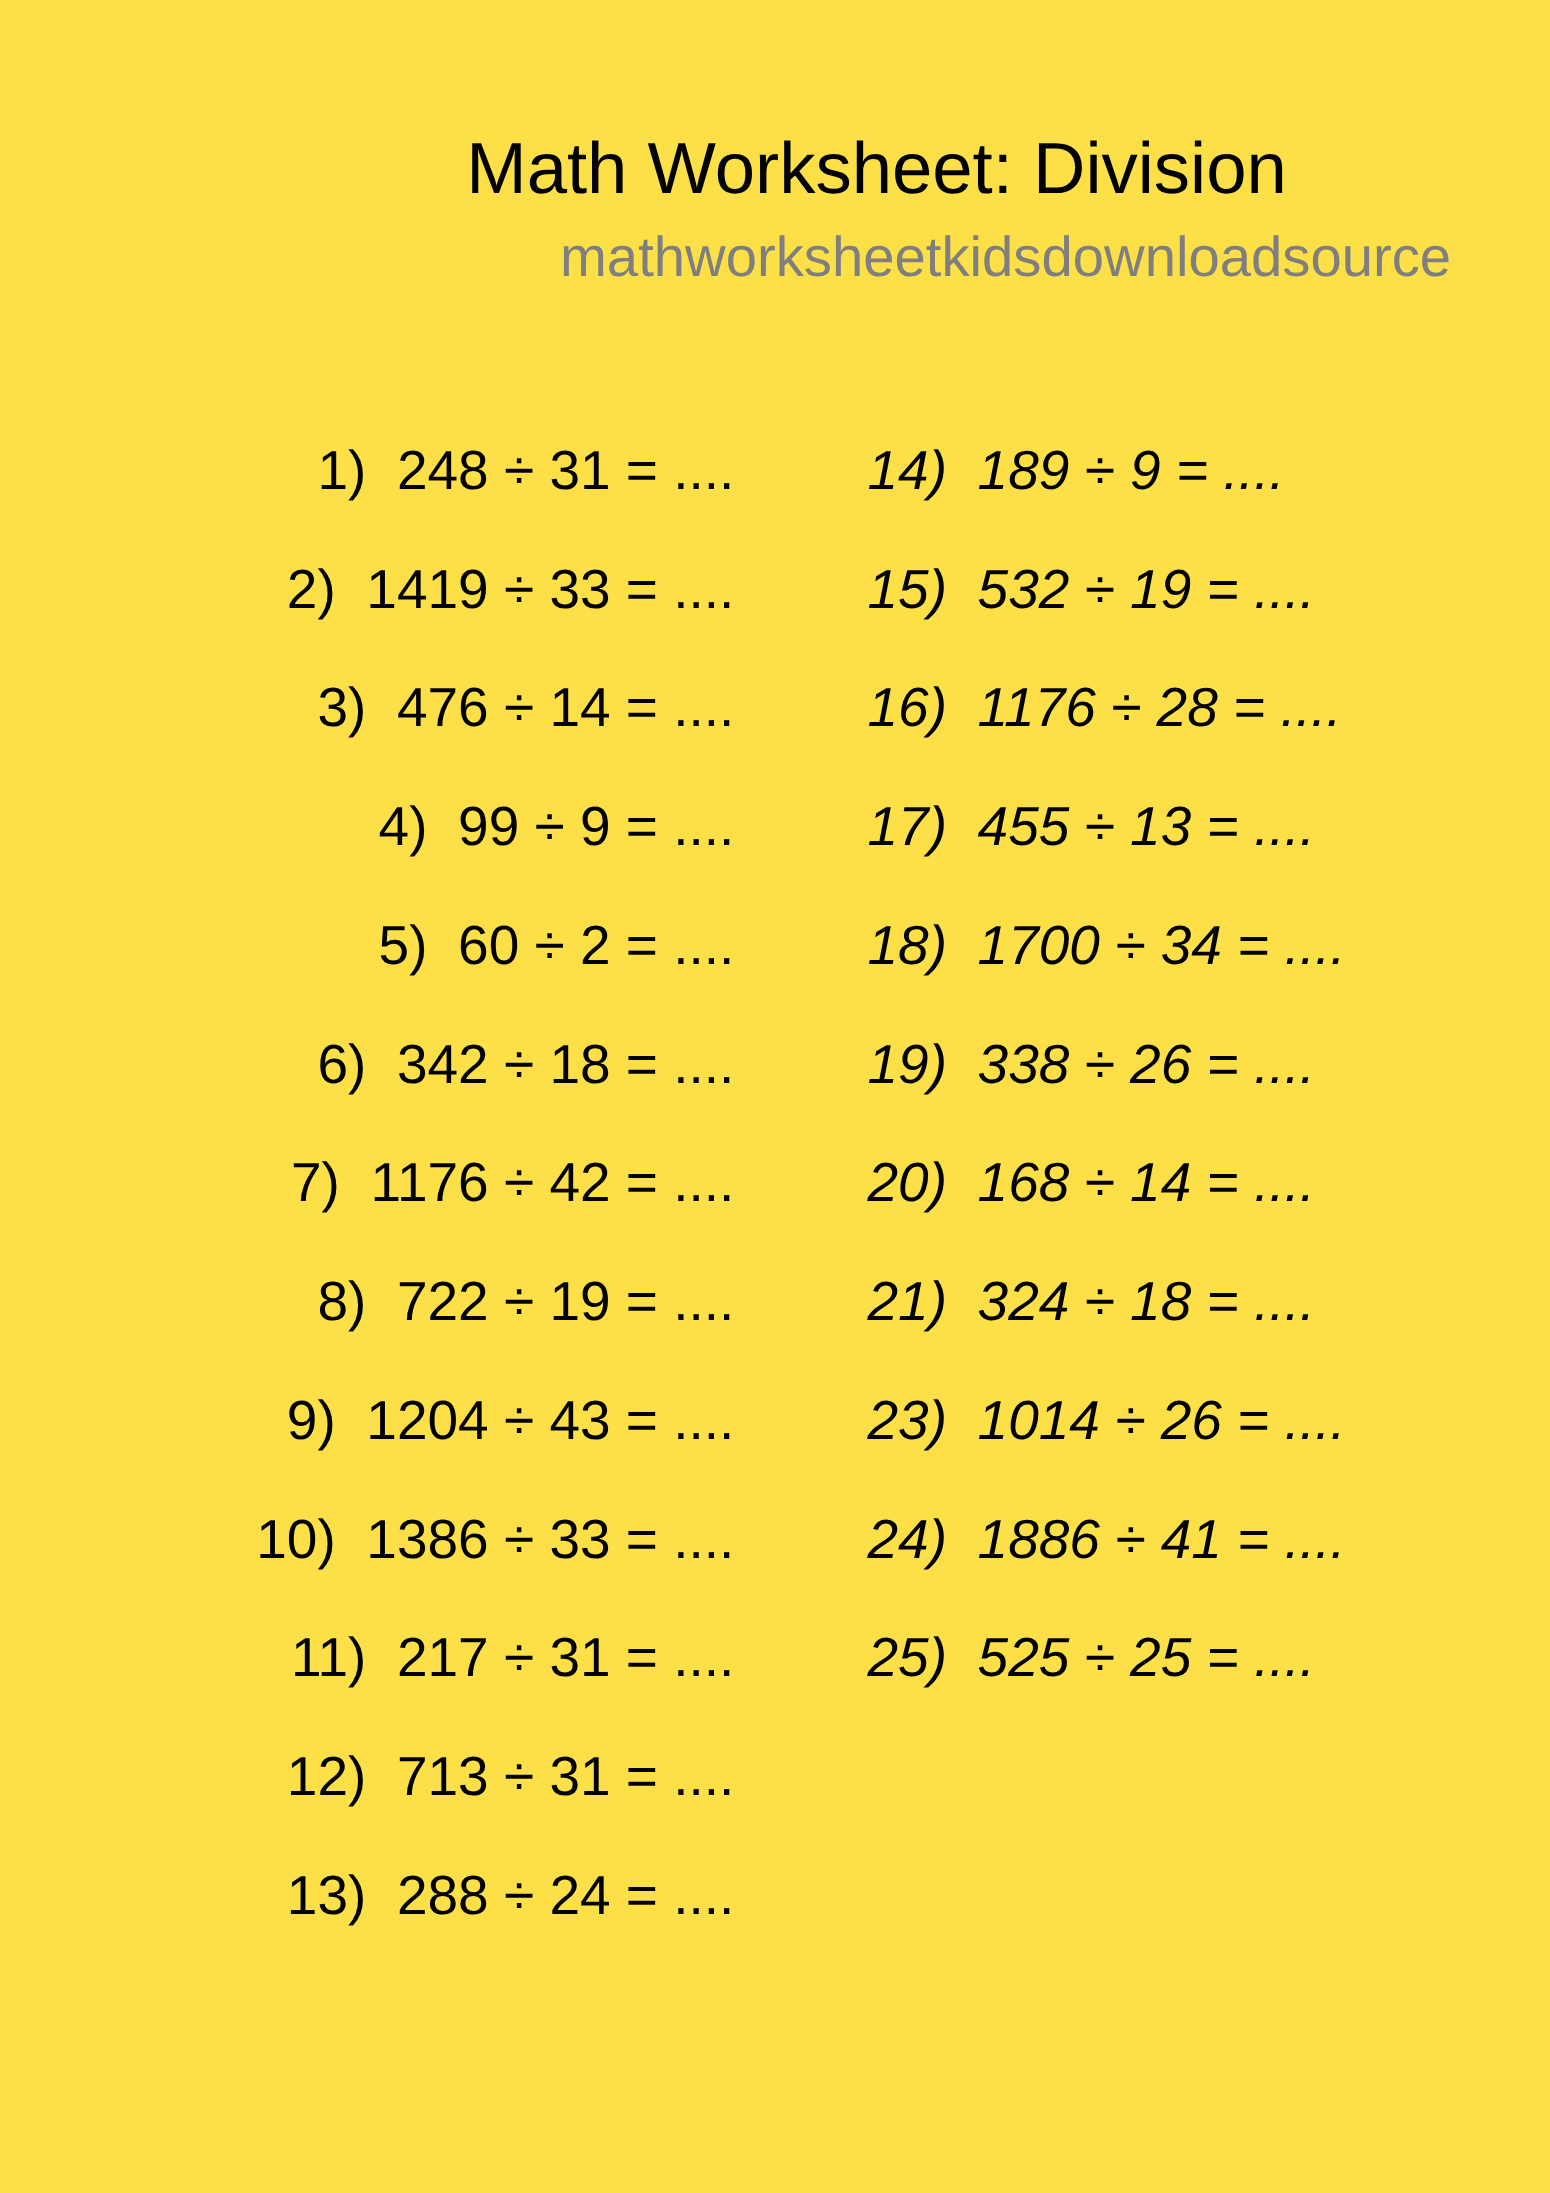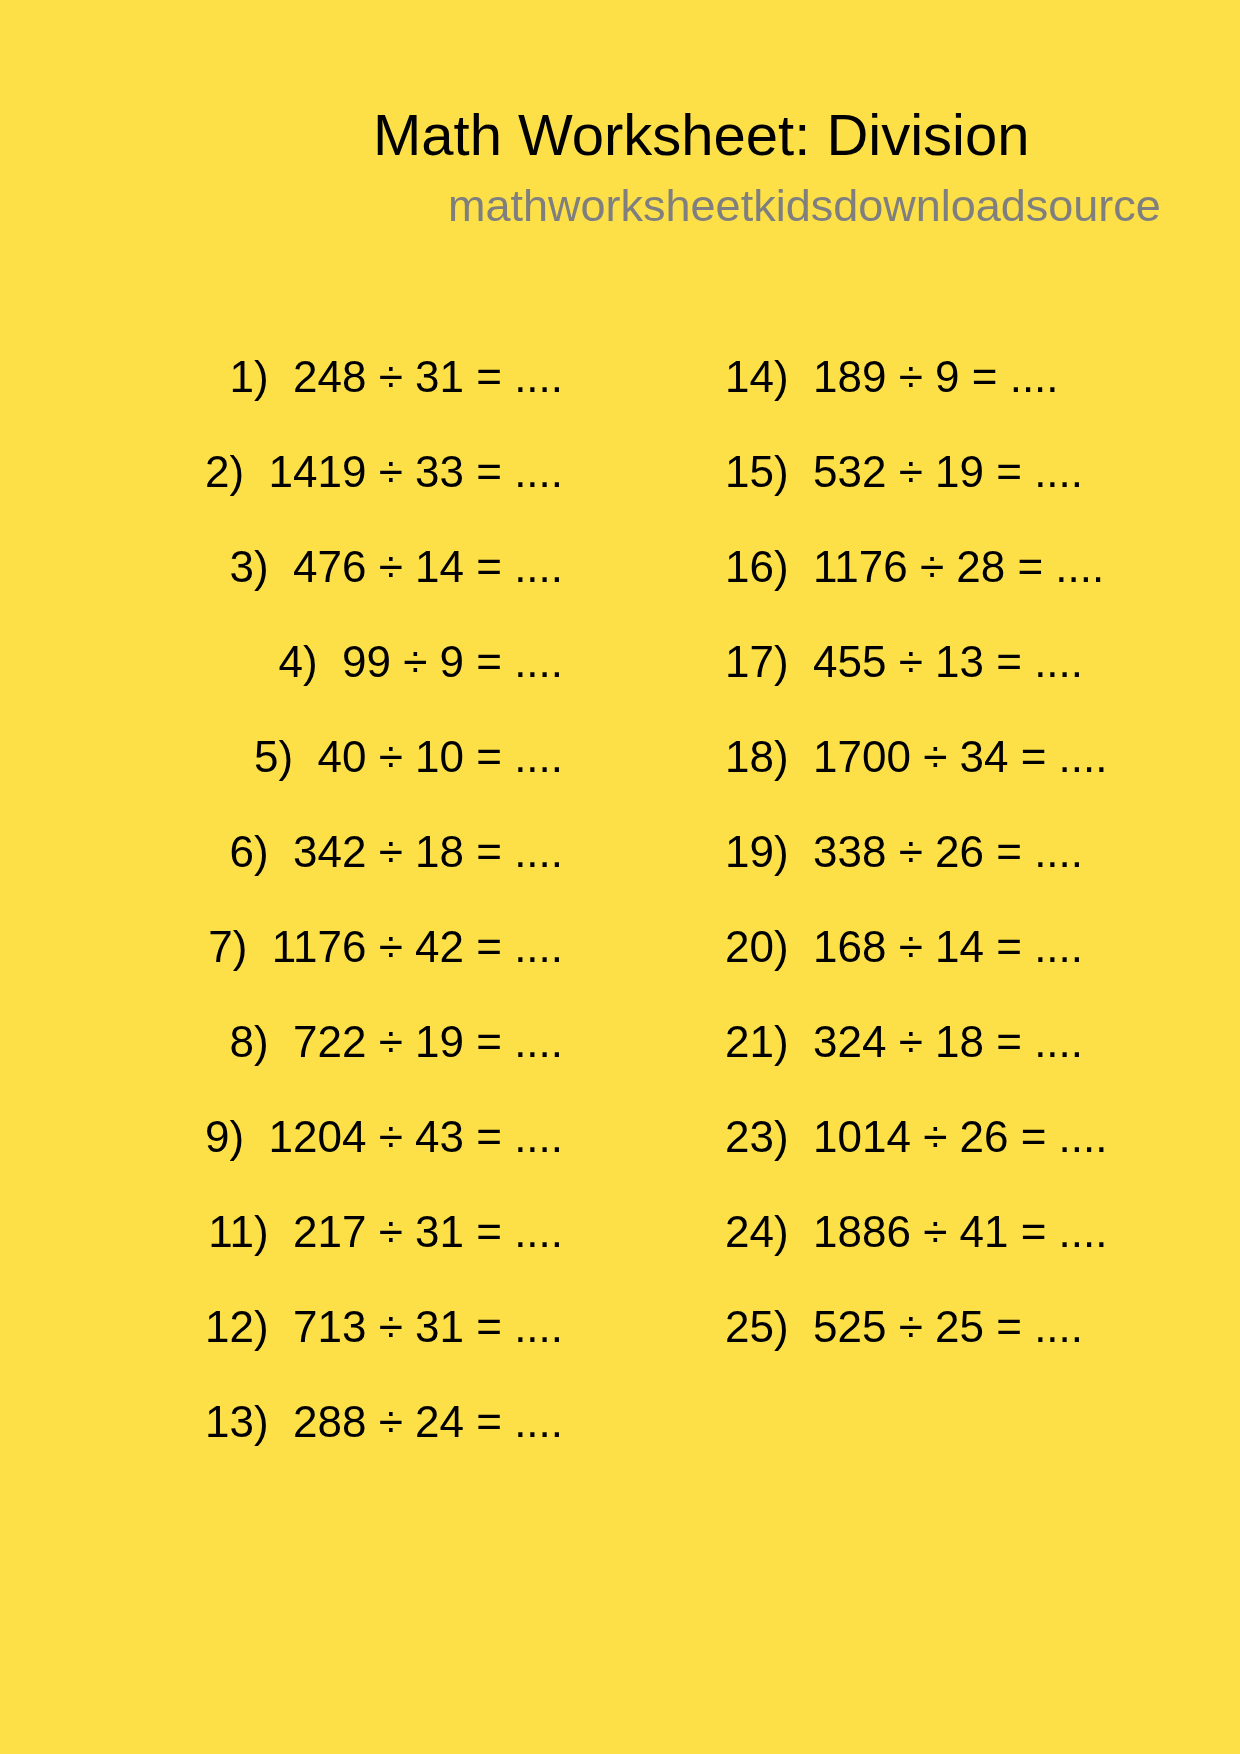--- a/index.html
+++ b/index.html
@@ -33,46 +33,47 @@
       font-size: 45px;
       line-height: 45px;
       white-space: pre;
       color: #7f7f7f;
     }
     .column {
       position: absolute;
       top: 355px;
     }
     .column.left { left: 205px; text-align: right; }
-    .column.right { left: 725px; }
+    .column.right { left: 694px; font-style: italic; }
     .problem {
       height: 95px;
       font-size: 44px;
       line-height: 44px;
       white-space: pre;
     }
     .problem span { white-space: pre; }
   </style>
 </head>
 <body>
 
 <div class="page">
   <div class="title">Math Worksheet: Division</div>
   <div class="subtitle">mathworksheetkidsdownloadsource</div>
 
   <div class="column left">
     <div class="problem"><span>1)</span><span>  </span><span>248 ÷ 31 = ....</span></div>
     <div class="problem"><span>2)</span><span>  </span><span>1419 ÷ 33 = ....</span></div>
     <div class="problem"><span>3)</span><span>  </span><span>476 ÷ 14 = ....</span></div>
     <div class="problem"><span>4)</span><span>  </span><span>99 ÷ 9 = ....</span></div>
-    <div class="problem"><span>5)</span><span>  </span><span>40 ÷ 10 = ....</span></div>
+    <div class="problem"><span>5)</span><span>  </span><span>60 ÷ 2 = ....</span></div>
     <div class="problem"><span>6)</span><span>  </span><span>342 ÷ 18 = ....</span></div>
     <div class="problem"><span>7)</span><span>  </span><span>1176 ÷ 42 = ....</span></div>
     <div class="problem"><span>8)</span><span>  </span><span>722 ÷ 19 = ....</span></div>
     <div class="problem"><span>9)</span><span>  </span><span>1204 ÷ 43 = ....</span></div>
+    <div class="problem"><span>10)</span><span>  </span><span>1386 ÷ 33 = ....</span></div>
     <div class="problem"><span>11)</span><span>  </span><span>217 ÷ 31 = ....</span></div>
     <div class="problem"><span>12)</span><span>  </span><span>713 ÷ 31 = ....</span></div>
     <div class="problem"><span>13)</span><span>  </span><span>288 ÷ 24 = ....</span></div>
   </div>
 
   <div class="column right">
     <div class="problem"><span>14)</span><span>  </span><span>189 ÷ 9 = ....</span></div>
     <div class="problem"><span>15)</span><span>  </span><span>532 ÷ 19 = ....</span></div>
     <div class="problem"><span>16)</span><span>  </span><span>1176 ÷ 28 = ....</span></div>
     <div class="problem"><span>17)</span><span>  </span><span>455 ÷ 13 = ....</span></div>

